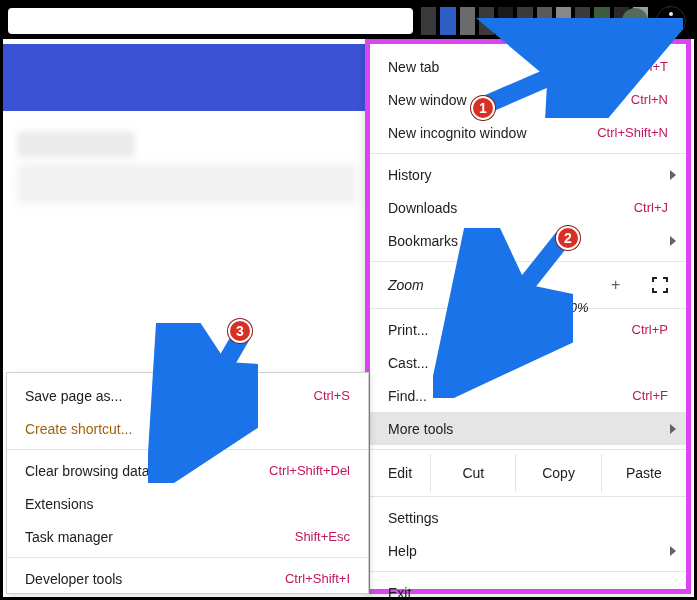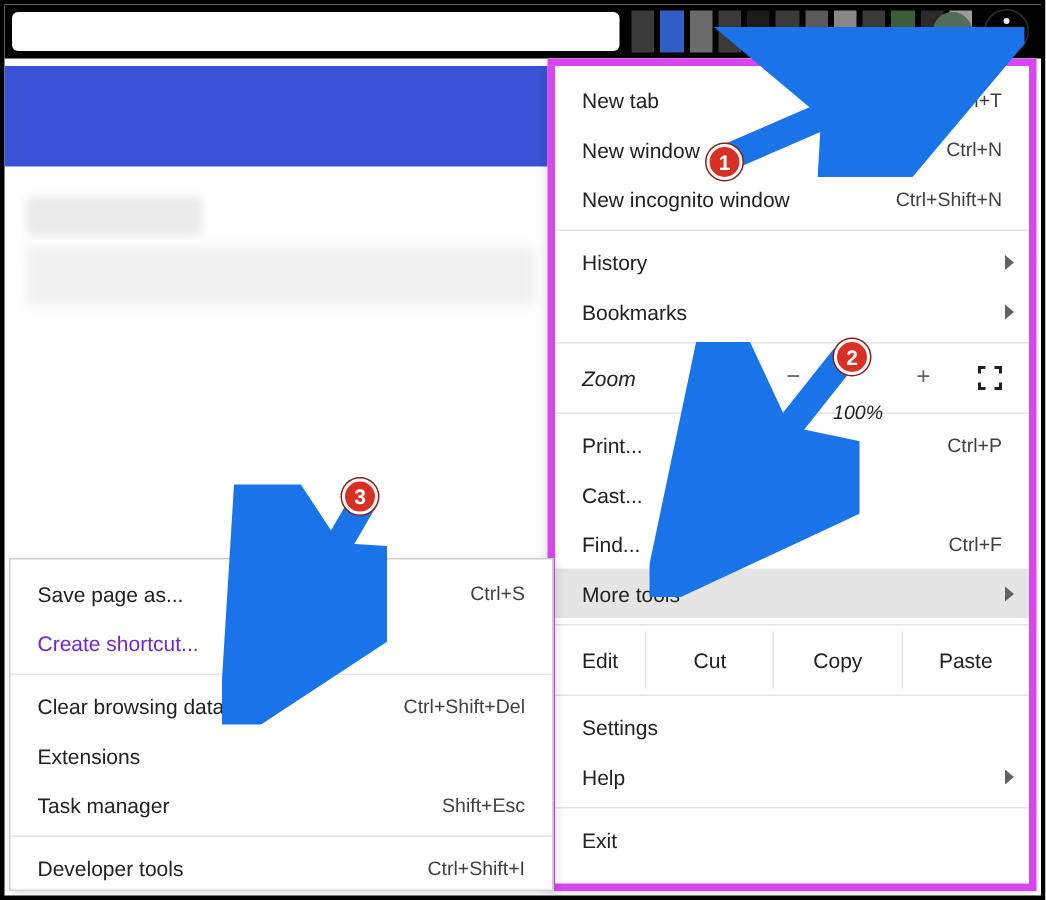--- a/index.html
+++ b/index.html
@@ -20,22 +20,22 @@
   .blue-banner { position: absolute; top: 41px; left: 0; width: 365px; height: 67px; background: #3b52d6; }
   .blur-a { position: absolute; top: 122px; left: 5px; width: 360px; height: 245px; background: #fff; }
   .blur-b { position: absolute; top: 128px; left: 14px; width: 118px; height: 26px; background: #ebebeb; filter: blur(3px); border-radius: 3px;}
   .blur-c { position: absolute; top: 161px; left: 14px; width: 340px; height: 40px; background: #f1f1f1; filter: blur(4px); border-radius: 3px;}
 
   .main-menu { position: absolute; top: 36px; right: 3px; width: 326px; bottom: 3px; background: #fff; border: 5px solid #d946ef; box-shadow: -2px 2px 6px rgba(0,0,0,.12); }
   .sub-menu  { position: absolute; top: 369px; left: 3px; width: 363px; bottom: 3px; background: #fff; border: 1px solid #cfcfcf; box-shadow: 2px 2px 6px rgba(0,0,0,.12); }
 
   .mi { display: flex; align-items: center; height: 33px; padding: 0 18px; cursor: default; position: relative; }
   .mi .lbl { flex: 1; }
-  .mi .sc  { color: #404040; font-size: 13px; }
-  .mi.disabled .lbl { color: #6d28d9; }
+  .mi .sc  { color: #be185d; font-size: 13px; }
+  .mi.disabled .lbl { color: #a16207; }
   .mi.hover { background: #e5e5e5; }
   .sep { height: 1px; background: #e4e4e4; margin: 4px 0; }
   .chev { width: 0; height: 0; border-top: 5px solid transparent; border-bottom: 5px solid transparent; border-left: 6px solid #5f6368; position: absolute; right: 10px; }
 
   .zoom-row { display: flex; align-items: center; height: 38px; padding: 0 18px; gap: 18px; font-style: italic; }
   .zoom-row .lbl { flex: 1; }
   .zbtn { cursor: pointer; color: #5f6368; font-size: 16px; padding: 0 4px; }
   .zval { font-size: 13px; margin-top: 44px; }
   .fs-icon { width: 16px; height: 16px; position: relative; cursor: pointer; margin-left: 10px; }
   .fs-icon i { position: absolute; width: 5px; height: 5px; border: 2px solid #202124; }
@@ -99,20 +99,24 @@
       <span class="sc">Ctrl+N</span>
     </div>
     <div class="mi">
       <span class="lbl">New incognito window</span>
       <span class="sc">Ctrl+Shift+N</span>
     </div>
     <div class="sep"></div>
     <div class="mi">
       <span class="lbl">History</span>
       <span class="chev"></span>
+    </div>
+    <div class="mi">
+      <span class="lbl">Downloads</span>
+      <span class="sc">Ctrl+J</span>
     </div>
     <div class="mi">
       <span class="lbl">Bookmarks</span>
       <span class="chev"></span>
     </div>
     <div class="sep"></div>
     <div class="zoom-row">
       <span class="lbl">Zoom</span>
       <span class="zbtn">−</span>
       <span class="zval">100%</span>

